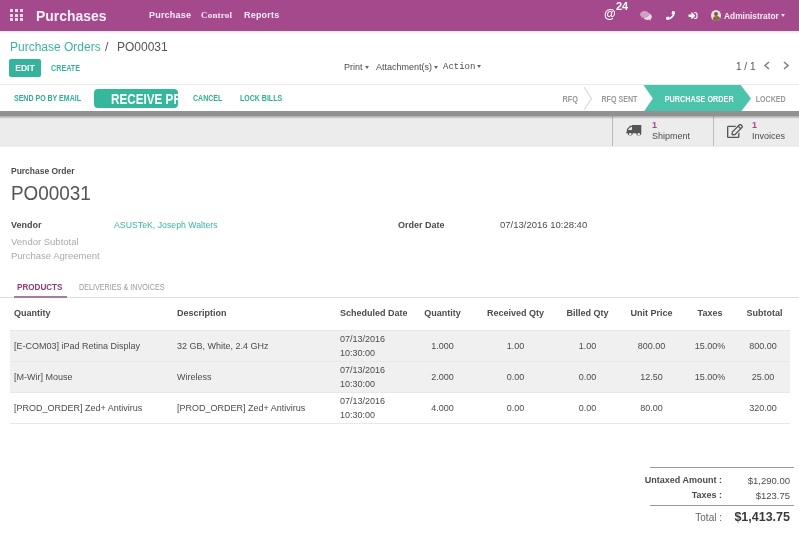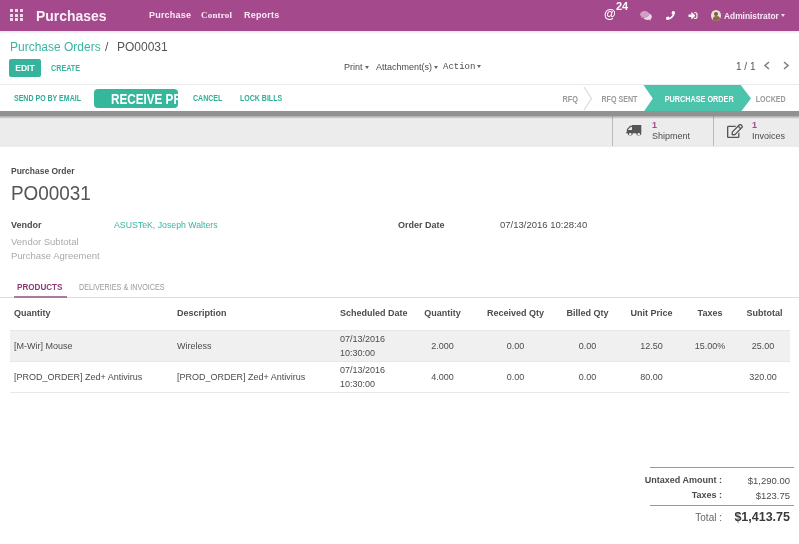--- a/index.html
+++ b/index.html
@@ -191,20 +191,31 @@
           <th>Description</th>
           <th>Scheduled Date</th>
       <th class="r">Quantity</th>
           <th class="r">Received Qty</th>
           <th class="r">Billed Qty</th>
       <th class="r">Unit&nbsp;Price</th>
           <th class="r">Taxes</th>
           <th class="r" style="padding-right:1px;">Subtotal</th>
     </tr>
     <tr class="odd">
+      <td>[E-COM03] iPad Retina Display</td>
+          <td>32 GB, White, 2.4 GHz</td>
+          <td>07/13/2016 10:30:00</td>
+      <td class="r">1.000</td>
+          <td class="r">1.00</td>
+          <td class="r">1.00</td>
+      <td class="r">800.00</td>
+          <td class="r">15.00%</td>
+          <td class="r">800.00</td>
+    </tr>
+    <tr class="odd">
       <td>[M-Wir] Mouse</td>
           <td>Wireless</td>
           <td>07/13/2016 10:30:00</td>
       <td class="r">2.000</td>
           <td class="r">0.00</td>
           <td class="r">0.00</td>
       <td class="r">12.50</td>
           <td class="r">15.00%</td>
           <td class="r">25.00</td>
     </tr>

